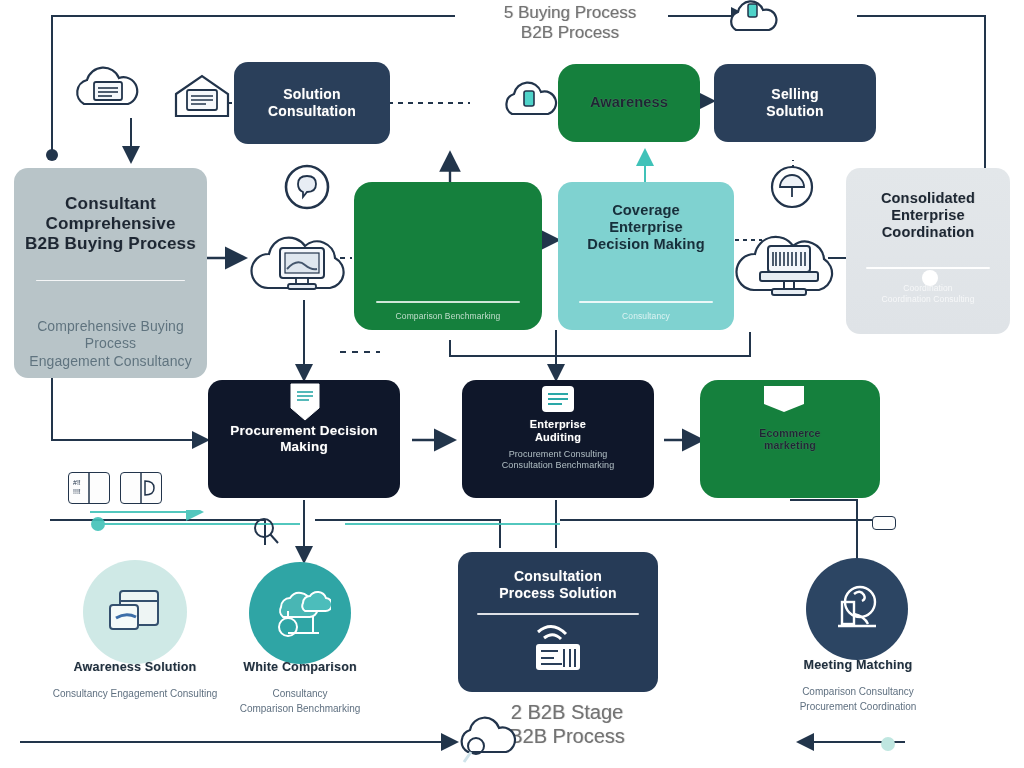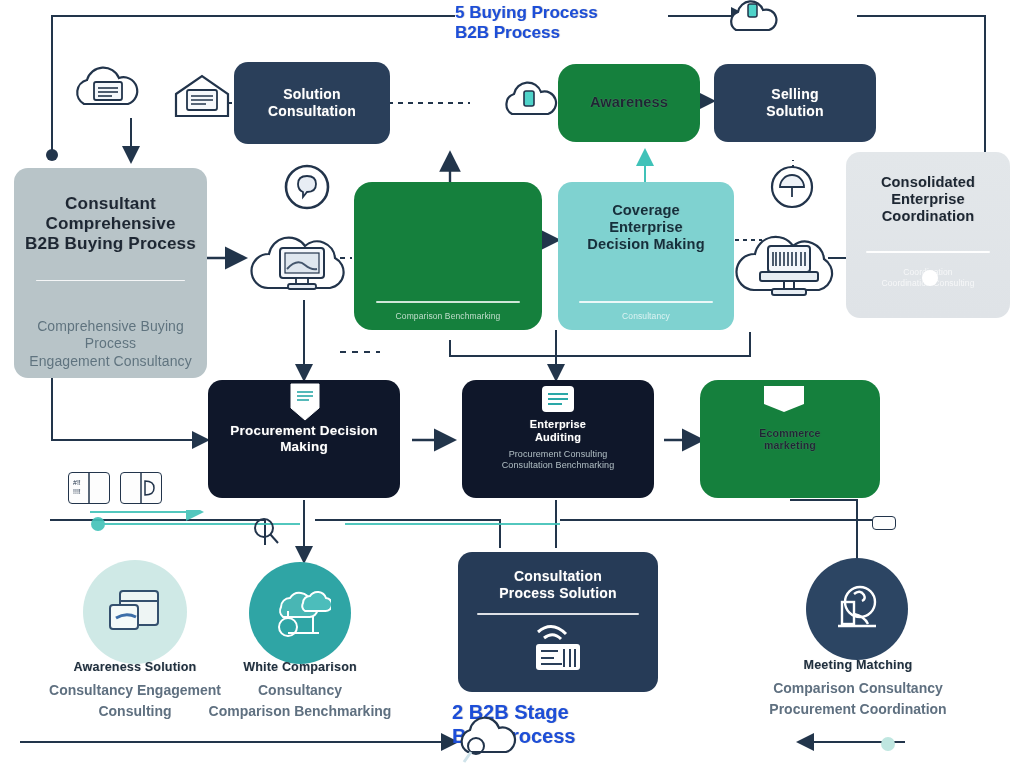--- a/index.html
+++ b/index.html
@@ -76,29 +76,28 @@
     position:absolute;
     text-align:center;
     z-index:6;
   }
   .cap .cap-t{
     font-size:12.5px;font-weight:bold;color:#20303f;
     letter-spacing:.2px;
     text-shadow:.6px .3px .7px rgba(0,0,0,.2);
   }
   .cap .cap-s{
-    font-size:14px;color:#5f7080;line-height:1.5;margin-top:6px;
+    font-size:10px;color:#5f7080;line-height:1.5;margin-top:12px;
     filter:blur(.55px);
-    font-weight:bold;
   }
 
   
   .headline{
-    position:absolute;z-index:7;
-    font-weight:bold;color:#1d4ed8;line-height:1.2;
+    position:absolute;z-index:7;text-align:center;
+    font-weight:normal;color:#737373;line-height:1.2;
     text-shadow:.7px .4px .8px rgba(0,0,0,.25);
   }
 
   
   .icon{position:absolute;z-index:8;}
   .icon svg{display:block;}
   .blurlite{filter:blur(.3px);}
 
   
   .chip{
@@ -215,21 +214,21 @@
 </div>
 
 <div class="node tealite" style="left:558px;top:182px;width:176px;height:148px;justify-content:flex-start;padding-top:20px;">
   <div class="title" style="font-size:14.5px;white-space:pre-line;">Coverage
 Enterprise
 Decision Making</div>
   <div class="rule" style="margin-top:auto;"></div>
   <div class="sub" style="font-size:8.5px;color:#ffffff;">Consultancy</div>
 </div>
 
-<div class="node palegrey" style="left:846px;top:152px;width:164px;height:166px;justify-content:flex-start;padding-top:22px;">
+<div class="node palegrey" style="left:846px;top:168px;width:164px;height:166px;justify-content:flex-start;padding-top:22px;">
   <div class="title" style="font-size:14.5px;white-space:pre-line;">Consolidated
 Enterprise
 Coordination</div>
   <div class="rule" style="margin-top:26px;background:rgba(255,255,255,.95);"></div>
   <div class="sub" style="font-size:8.5px;white-space:pre-line;color:#ffffff;margin-top:6px;">Coordination
 Coordination Consulting</div>
 </div>
 <div style="position:absolute;left:922px;top:270px;width:16px;height:16px;border-radius:50%;background:#ffffff;z-index:6;"></div>
 
 <div class="node teal" style="left:208px;top:380px;width:192px;height:118px;">

